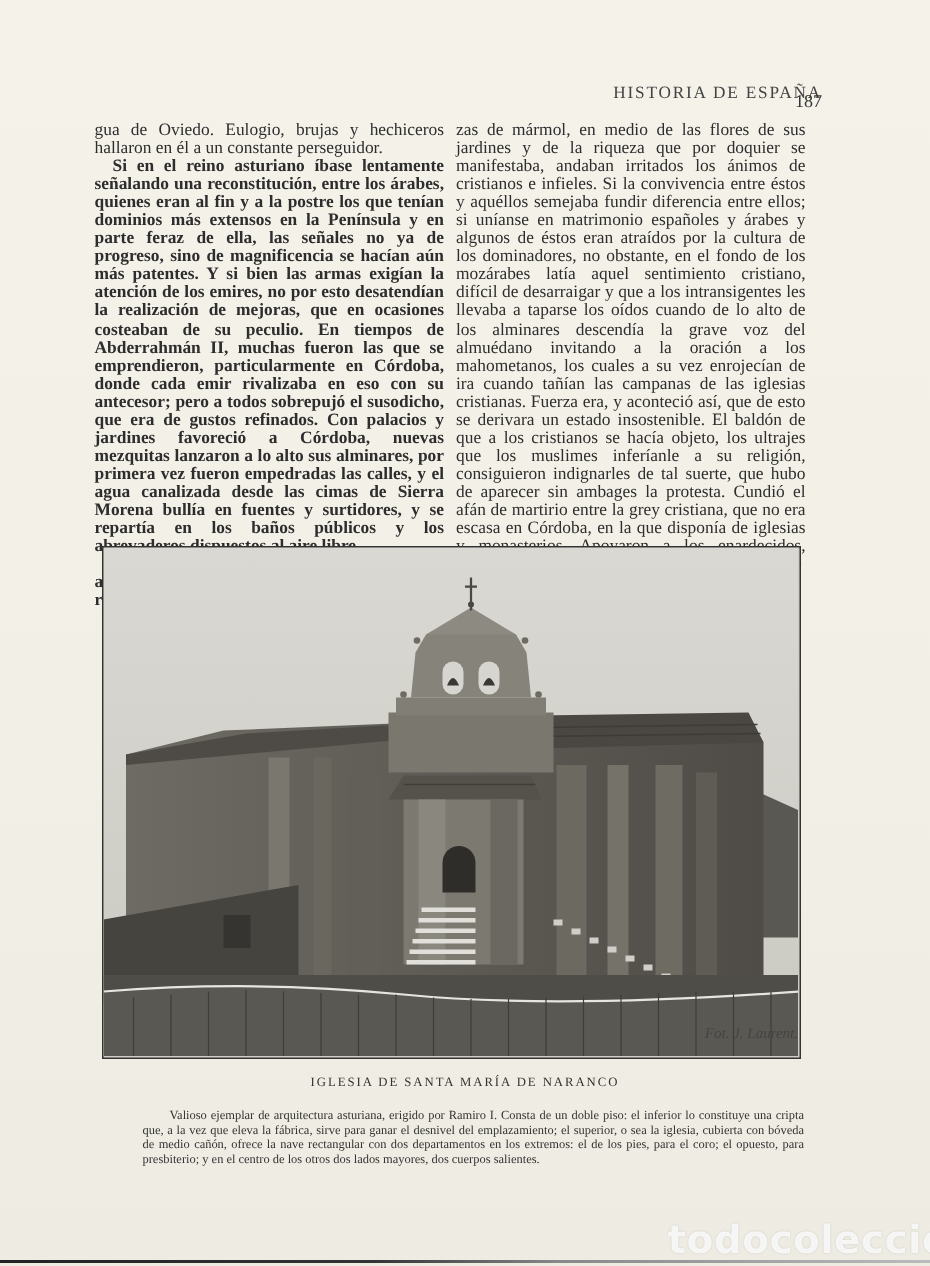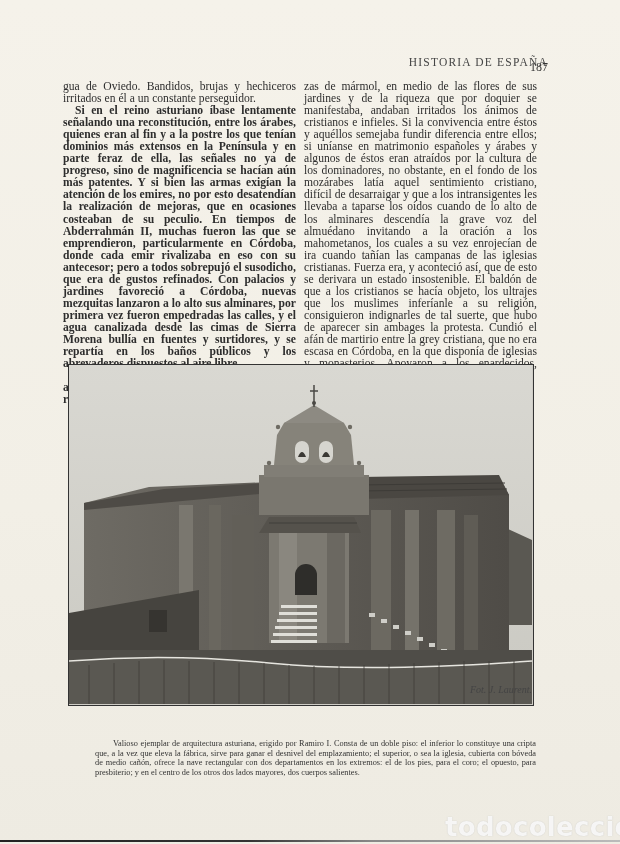--- a/index.html
+++ b/index.html
@@ -36,21 +36,21 @@
 <body>
 
 <div class="page">
 
   <div class="running-head">
     <div class="running-title">HISTORIA DE ESPAÑA</div>
     <div class="page-number">187</div>
   </div>
 
   <div class="col left">
-    <p>gua de Oviedo. Bandidos, brujas y hechiceros irritados en él a un constante perseguidor.</p>
+    <p>gua de Oviedo. Eulogio, brujas y hechiceros hallaron en él a un constante perseguidor.</p>
     <p class="indent">Si en el reino asturiano íbase lentamente señalando una reconstitución, entre los árabes, quienes eran al fin y a la postre los que tenían dominios más extensos en la Península y en parte feraz de ella, las señales no ya de progreso, sino de magnificencia se hacían aún más patentes. Y si bien las armas exigían la atención de los emires, no por esto desatendían la realización de mejoras, que en ocasiones costeaban de su peculio. En tiempos de Abderrahmán II, muchas fueron las que se emprendieron, particularmente en Córdoba, donde cada emir rivalizaba en eso con su antecesor; pero a todos sobrepujó el susodicho, que era de gustos refinados. Con palacios y jardines favoreció a Córdoba, nuevas mezquitas lanzaron a lo alto sus alminares, por primera vez fueron empedradas las calles, y el agua canalizada desde las cimas de Sierra Morena bullía en fuentes y surtidores, y se repartía en los baños públicos y los abrevaderos dispuestos al aire libre.</p>
     <p class="indent">En aquel esplendor que la ciudad cordobesa adquiría, entre los murmurios del agua que rebotaba en los pilones de piedra y en las ta-</p>
   </div>
 
   <div class="col right">
     <p>zas de mármol, en medio de las flores de sus jardines y de la riqueza que por doquier se manifestaba, andaban irritados los ánimos de cristianos e infieles. Si la convivencia entre éstos y aquéllos semejaba fundir diferencia entre ellos; si uníanse en matrimonio españoles y árabes y algunos de éstos eran atraídos por la cultura de los dominadores, no obstante, en el fondo de los mozárabes latía aquel sentimiento cristiano, difícil de desarraigar y que a los intransigentes les llevaba a taparse los oídos cuando de lo alto de los alminares descendía la grave voz del almuédano invitando a la oración a los mahometanos, los cuales a su vez enrojecían de ira cuando tañían las campanas de las iglesias cristianas. Fuerza era, y aconteció así, que de esto se derivara un estado insostenible. El baldón de que a los cristianos se hacía objeto, los ultrajes que los muslimes inferíanle a su religión, consiguieron indignarles de tal suerte, que hubo de aparecer sin ambages la protesta. Cundió el afán de martirio entre la grey cristiana, que no era escasa en Córdoba, en la que disponía de iglesias y monasterios. Apoyaron a los enardecidos, Alvaro y su amigo el prelado Eulogio. Una era de</p>
   </div>
 
   <div class="photo">
     <svg width="463" height="339" viewBox="0 0 463 339">
@@ -152,19 +152,20 @@
           <line x1="345" y1="298" x2="345" y2="339"></line>
         <line x1="370" y1="297" x2="370" y2="339"></line>
           <line x1="395" y1="296" x2="395" y2="339"></line>
         <line x1="420" y1="296" x2="420" y2="339"></line>
           <line x1="445" y1="296" x2="445" y2="339"></line>
       </g>
     </svg>
   </div>
 
   <div class="credit">Fot. J. Laurent.</div>
+  <div class="caption-title">IGLESIA DE SANTA MARÍA DE NARANCO</div>
   <div class="caption-body">
     <p>Valioso ejemplar de arquitectura asturiana, erigido por Ramiro I. Consta de un doble piso: el inferior lo constituye una cripta que, a la vez que eleva la fábrica, sirve para ganar el desnivel del emplazamiento; el superior, o sea la iglesia, cubierta con bóveda de medio cañón, ofrece la nave rectangular con dos departamentos en los extremos: el de los pies, para el coro; el opuesto, para presbiterio; y en el centro de los otros dos lados mayores, dos cuerpos salientes.</p>
   </div>
 
   <div class="watermark">todocoleccion</div>
   <div class="bottom-rule"></div>
 </div>
 
 </body></html>

